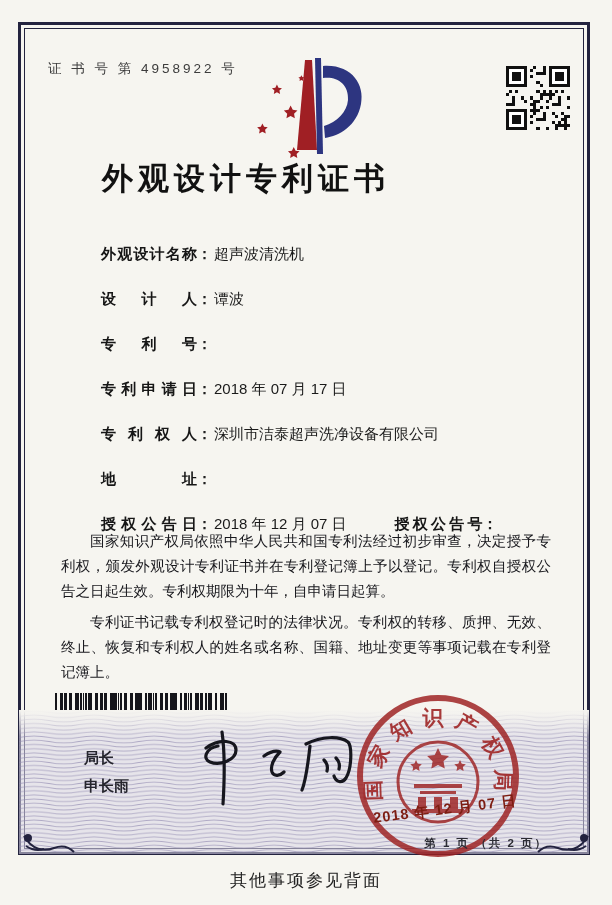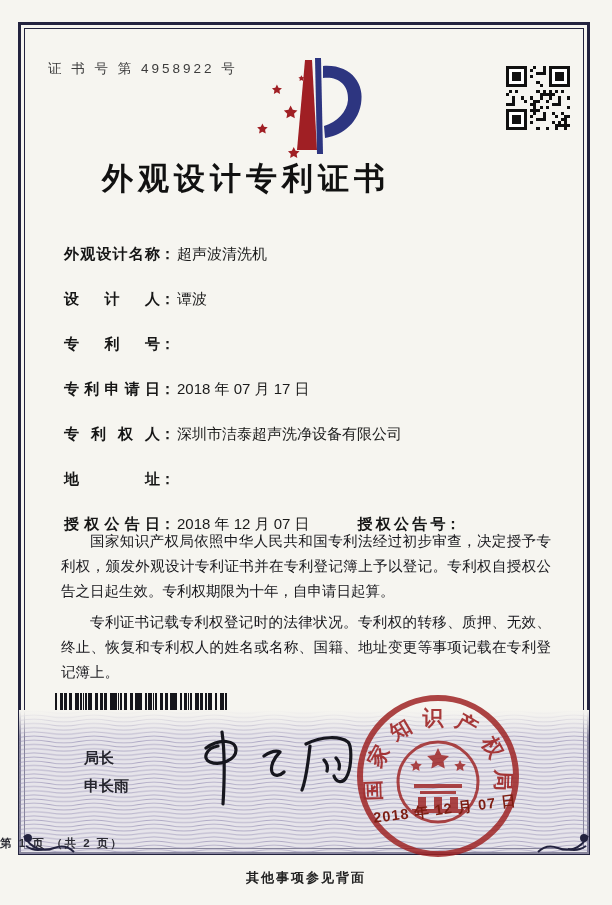--- a/index.html
+++ b/index.html
@@ -24,21 +24,21 @@
     font-size:13.5px;letter-spacing:3px;color:#3c3c3c;
   }
   .logo{position:absolute;left:233px;top:50px;}
   .qr{position:absolute;left:506px;top:66px;}
   .title{
     position:absolute;left:0;top:158px;width:492px;text-align:center;
     font-size:31px;font-weight:bold;letter-spacing:5px;color:#111;
   }
   
   .fields{position:absolute;left:64px;top:243px;width:490px;font-size:15px;}
-  .frow{margin-bottom:24px;display:flex;align-items:flex-start;line-height:21px;}
+  .frow{margin-bottom:24px;display:flex;align-items:flex-start;line-height:21px;margin-left:37px;}
   .f-label{
     display:inline-block;width:96px;flex:0 0 96px;
     text-align:justify;text-align-last:justify;
     font-weight:bold;color:#161616;white-space:normal;
   }
   .f-colon{flex:0 0 auto;font-weight:bold;}
   .f-value{color:#1a1a1a;margin-left:2px;}
   .f-value.addr{max-width:352px;}
   .second-pair{margin-left:48px;display:flex;}
   
@@ -63,30 +63,30 @@
     font-size:15px;font-weight:bold;color:#26262e;line-height:28px;
   }
   .signature{position:absolute;left:178px;top:726px;z-index:5;}
   .seal{position:absolute;left:352px;top:690px;z-index:4;opacity:.92;}
   .seal-date{
     position:absolute;left:360px;top:800px;width:170px;z-index:6;
     text-align:center;transform:rotate(-7deg);
     font-size:14.5px;font-weight:bold;letter-spacing:1px;color:#7d1d12;
   }
   .page-num{
-    position:absolute;left:0;top:836px;width:548px;text-align:left;z-index:6;
+    position:absolute;left:0;top:836px;width:548px;text-align:right;z-index:6;
     font-size:11.5px;font-weight:bold;color:#2c2c34;letter-spacing:2px;
   }
   .orn{position:absolute;z-index:6;}
   .orn.left{left:22px;top:832px;}
   .orn.right{right:22px;top:832px;transform:scaleX(-1);}
   .back-note{
     position:absolute;left:0;top:869px;width:612px;text-align:center;
     font-family:"Liberation Serif", serif;
-    font-size:13px;font-weight:bold;color:#222;letter-spacing:2px;
+    font-size:17px;font-weight:normal;color:#222;letter-spacing:2px;
   }
 </style>
 </head>
 <body>
 
 <div class="frame-outer">
   <div class="frame-inner"></div>
 </div>
 
 <div class="cert-no">证 书 号 第 4958922 号</div>

